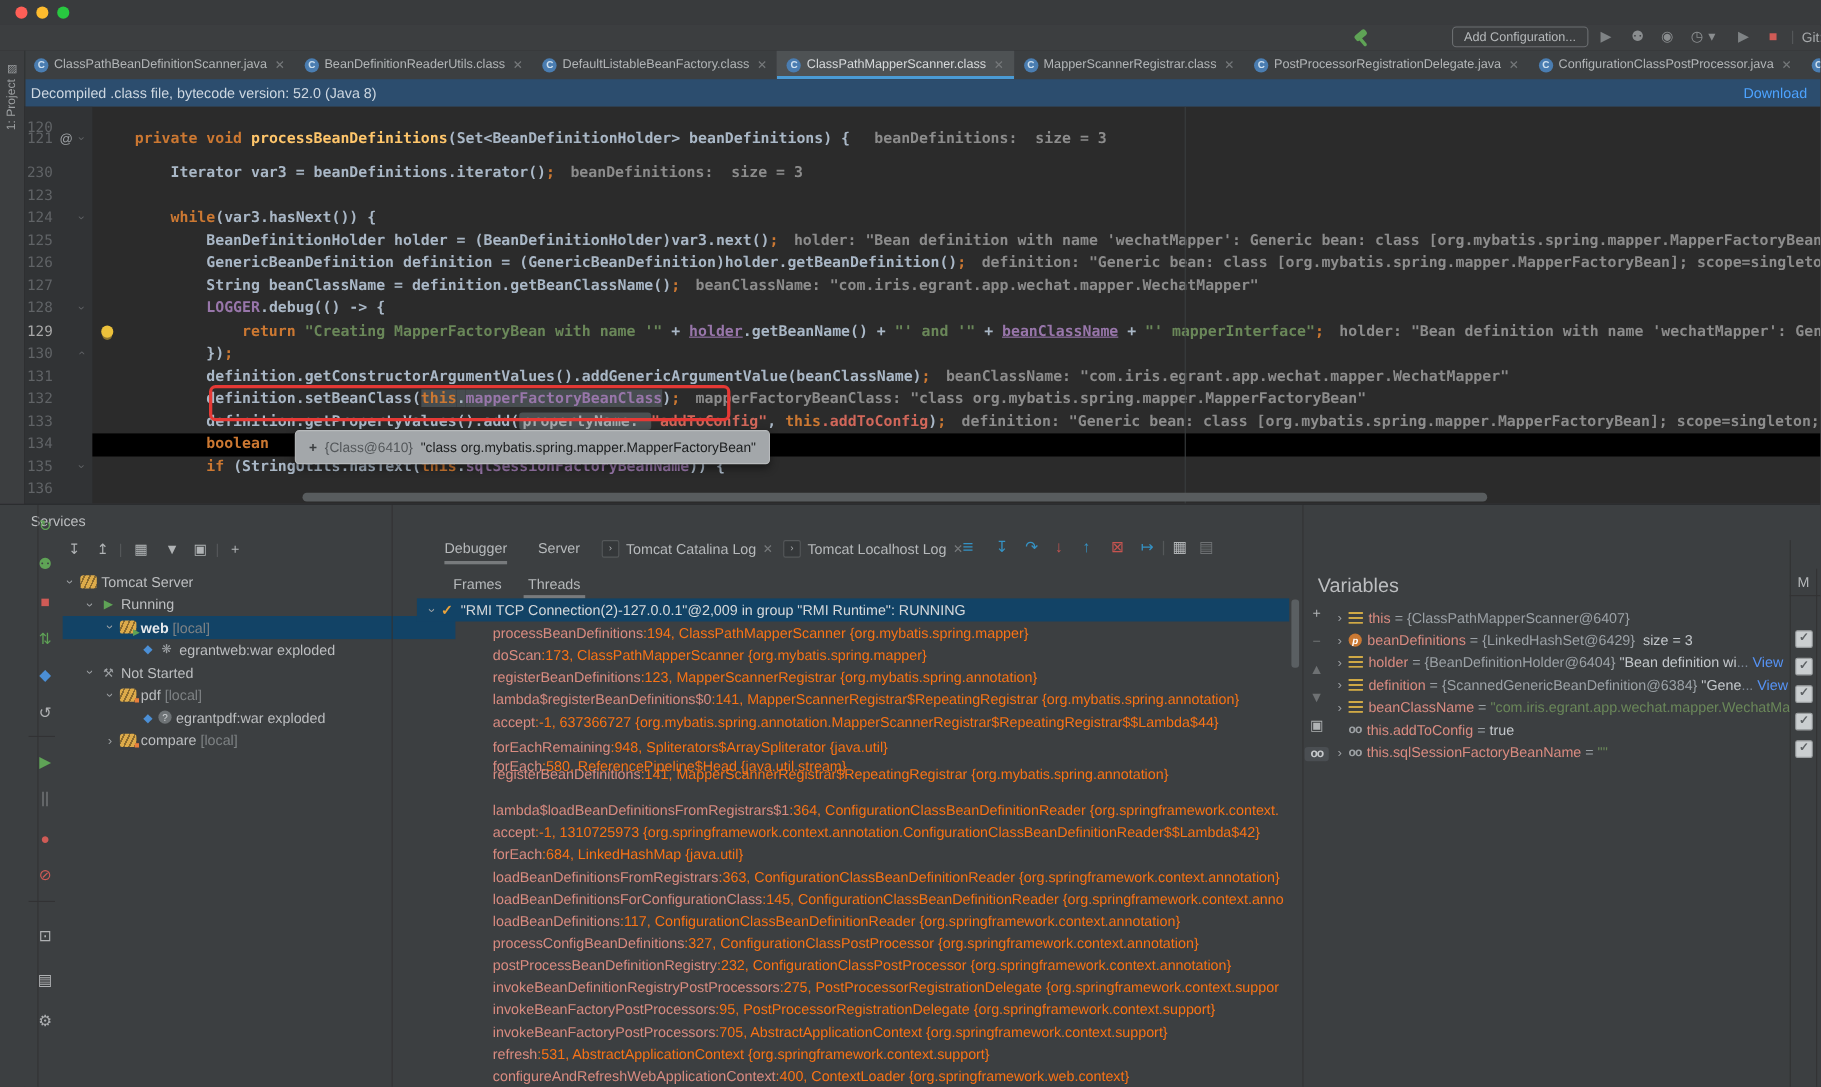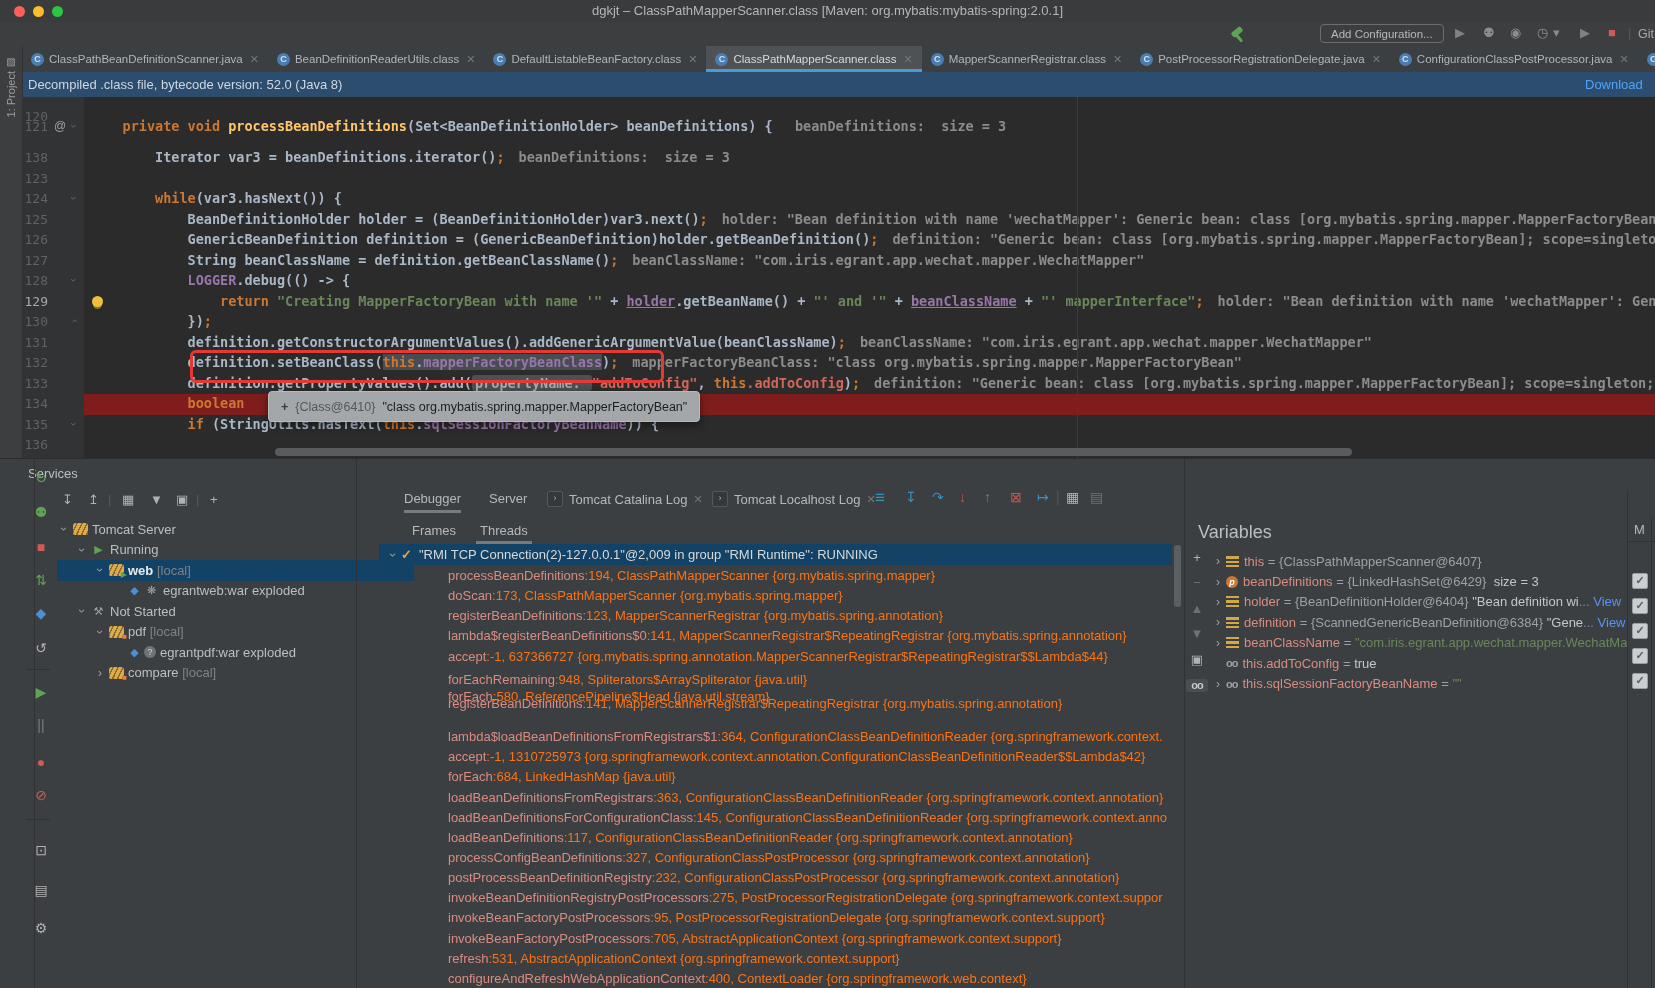--- a/index.html
+++ b/index.html
@@ -37,21 +37,21 @@
   
   #editor{left:22px;top:97px;width:1633px;height:361px;background:#2b2b2b;overflow:hidden}
   #gutterbg{position:absolute;left:0;top:0;width:62px;height:361px;background:#313335}
   .ln{position:absolute;left:0;width:1633px;height:20.5px}
   .ln .num{position:absolute;left:0;top:2px;width:26px;text-align:right;color:#606366;
            font:13px "DejaVu Sans Mono",monospace}
   .ln .num.cur{color:#a8a8a8}
   .ln .gicon{position:absolute;left:32px;top:2px;color:#9da1a4;font-size:12px}
   .ln .fold{position:absolute;left:50px;top:3px;color:#606366;font-size:11px}
   .ln .code{position:absolute;left:62px;top:0;right:0;height:20.5px;padding-left:6px;overflow:hidden;white-space:nowrap}
-  .ln .code.sel{background:#7f1d1d}
+  .ln .code.sel{background:#000000}
   .cd,.cd span{font:bold 13.5px "DejaVu Sans Mono",monospace;white-space:pre}
   .kw{color:#cc7832}.fn{color:#ffc66b}.str{color:#6a8759}.strx{color:#d1675a}
   .fld{color:#9876aa}.pln{color:#a9b7c6}
   .lnk{color:#9876aa;text-decoration:underline}
   .itl{font-style:italic}
   .hint{color:#8c8c8c;font-style:italic;font-weight:400;margin-left:14px}
   .chip{background:#4b5052;color:#a6abae;border-radius:3px;padding:0 3px;font-weight:400;font-size:12px}
   .bgsel{background:#474d50}
   .bulb{position:absolute;left:70px;top:4px;width:11px;height:11px;border-radius:50%;background:#ecc13b;
         box-shadow:0 3px 0 -1px #8a7330}
@@ -120,21 +120,20 @@
   .cbx{position:absolute;left:1632px;width:14px;height:14px;background:#caced0;border:1px solid #9a9ea0;
        border-radius:2px;color:#5d6164;font-size:11px;line-height:13px;text-align:center;font-weight:bold}
 </style>
 </head>
 <body>
 
 <div id="titlebar" class="abs">
   <span class="tl" style="left:14px;background:#ff5f57"></span>
   <span class="tl" style="left:33px;background:#febc2e"></span>
   <span class="tl" style="left:52px;background:#28c840"></span>
-  <span id="win-title">dgkjt – ClassPathMapperScanner.class [Maven: org.mybatis:mybatis-spring:2.0.1]</span>
 </div>
 
 <div id="toolbar" class="abs">
   <span class="abs hammer" style="left:1229px;top:3px;width:18px;height:18px">
       <i class="h1" style="left:2px;top:4px;width:12px;height:6px;transform:rotate(-40deg)"></i>
       <i class="h2" style="left:8px;top:7px;width:3px;height:11px;transform:rotate(-40deg)"></i>
     </span>
   <button id="addcfg">Add Configuration...</button>
   <span id="tb-icons"><span class="abs tbi ic" style="left: 1455px; color: rgb(127, 131, 133);">▶</span><span class="abs tbi ic" style="left: 1483px; color: rgb(138, 141, 143);">⚉</span><span class="abs tbi ic" style="left: 1510px; color: rgb(138, 141, 143);">◉</span><span class="abs tbi ic" style="left: 1537px; color: rgb(138, 141, 143);">◷</span><span class="abs tbi ic" style="left: 1553px; color: rgb(138, 141, 143);">▾</span><span class="abs tbi ic" style="left: 1580px; color: rgb(127, 131, 133);">▶</span><span class="abs tbi ic" style="left: 1608px; color: rgb(207, 91, 86);">■</span><span class="abs tbi ic" style="left: 1628px; color: rgb(85, 88, 90);">|</span></span>
   <span class="abs" style="left:1638px;top:5px;font-size:12.5px;color:#a7aaac">Git:</span>
@@ -215,21 +214,21 @@
         <span class="num">120</span>
         <div class="code"><span class="cd"></span></div>
       </div>
       <div class="ln" style="top: 20px;">
         <span class="num">121</span>
         <span class="gicon">@</span>
         <span class="fold rot90">›</span>
         <div class="code"><span class="cd"><span class="pln">    </span><span class="kw">private void </span><span class="fn">processBeanDefinitions</span><span class="pln">(Set&lt;BeanDefinitionHolder&gt; beanDefinitions) { </span><span class="cd hint">beanDefinitions:  size = 3</span></span></div>
       </div>
       <div class="ln" style="top: 51px;">
-        <span class="num">138</span>
+        <span class="num">230</span>
         <div class="code"><span class="cd"><span class="pln">        Iterator var3 = beanDefinitions.iterator()</span><span class="kw">;</span><span class="cd hint">beanDefinitions:  size = 3</span></span></div>
       </div>
       <div class="ln" style="top: 71.5px;">
         <span class="num">123</span>
         <div class="code"><span class="cd"></span></div>
       </div>
       <div class="ln" style="top: 92px;">
         <span class="num">124</span>
         <span class="fold rot90">›</span>
         <div class="code"><span class="cd"><span class="pln">        </span><span class="kw">while</span><span class="pln">(var3.hasNext()) {</span></span></div>

